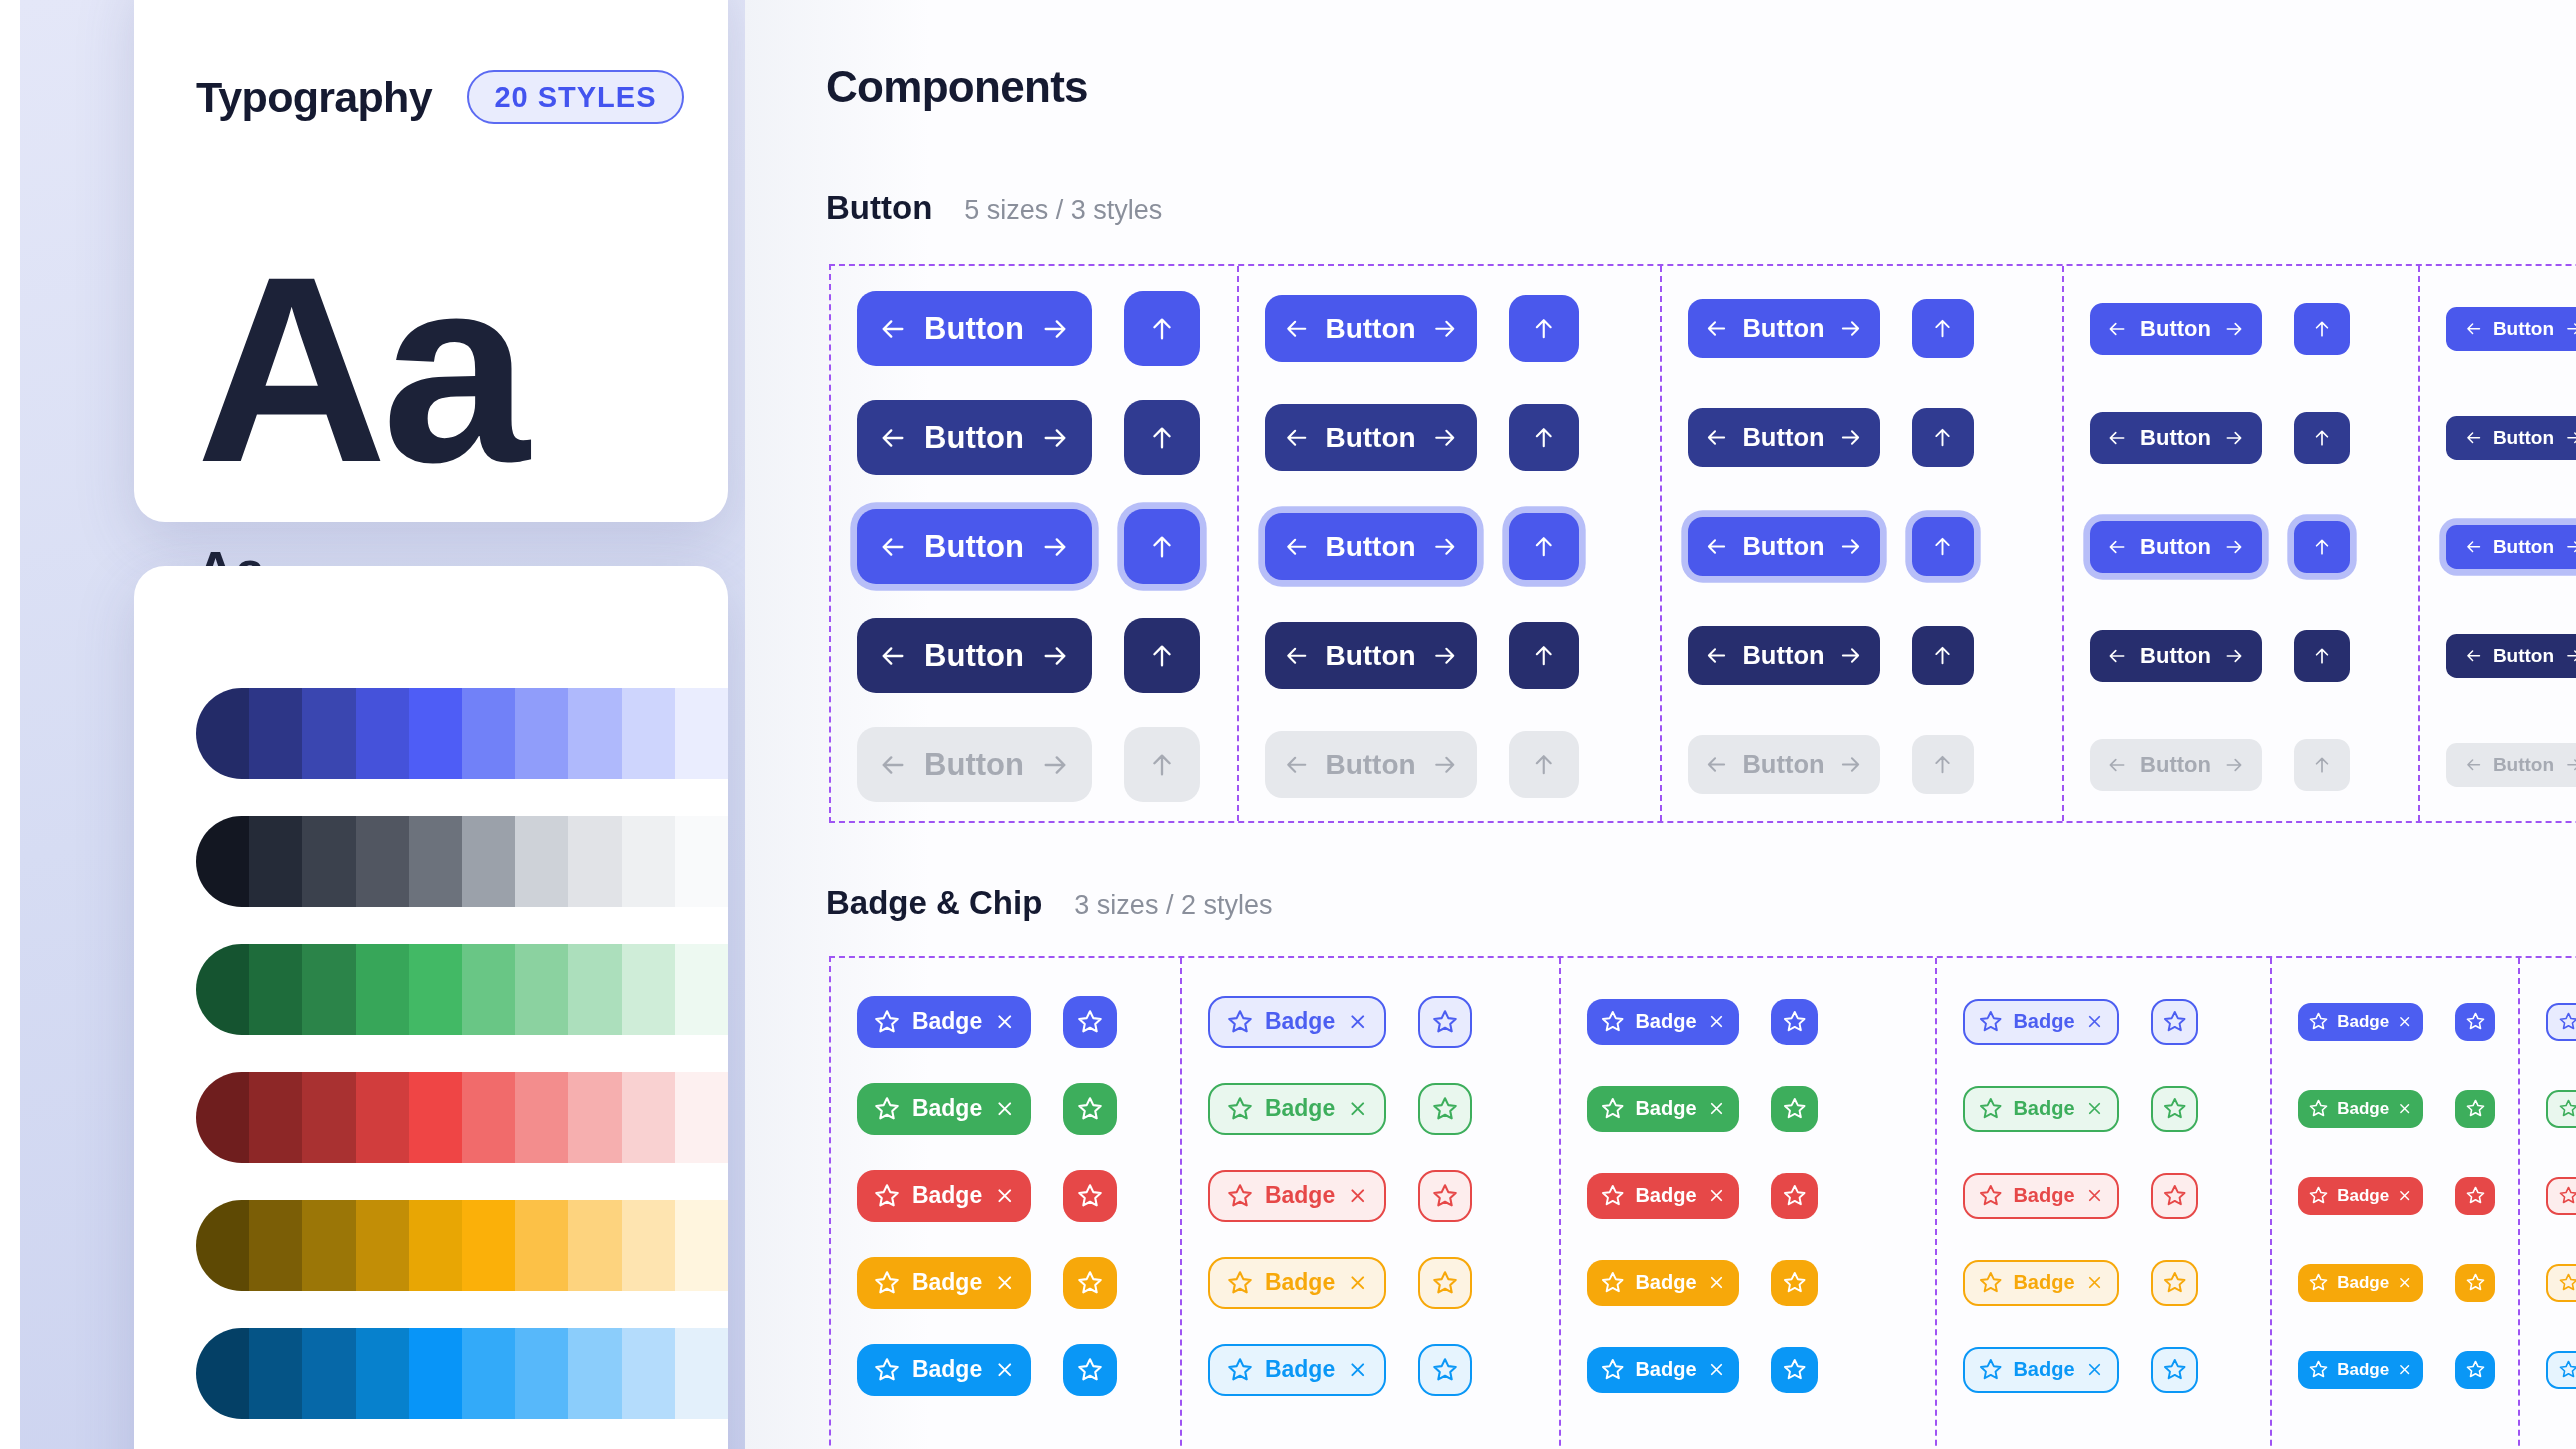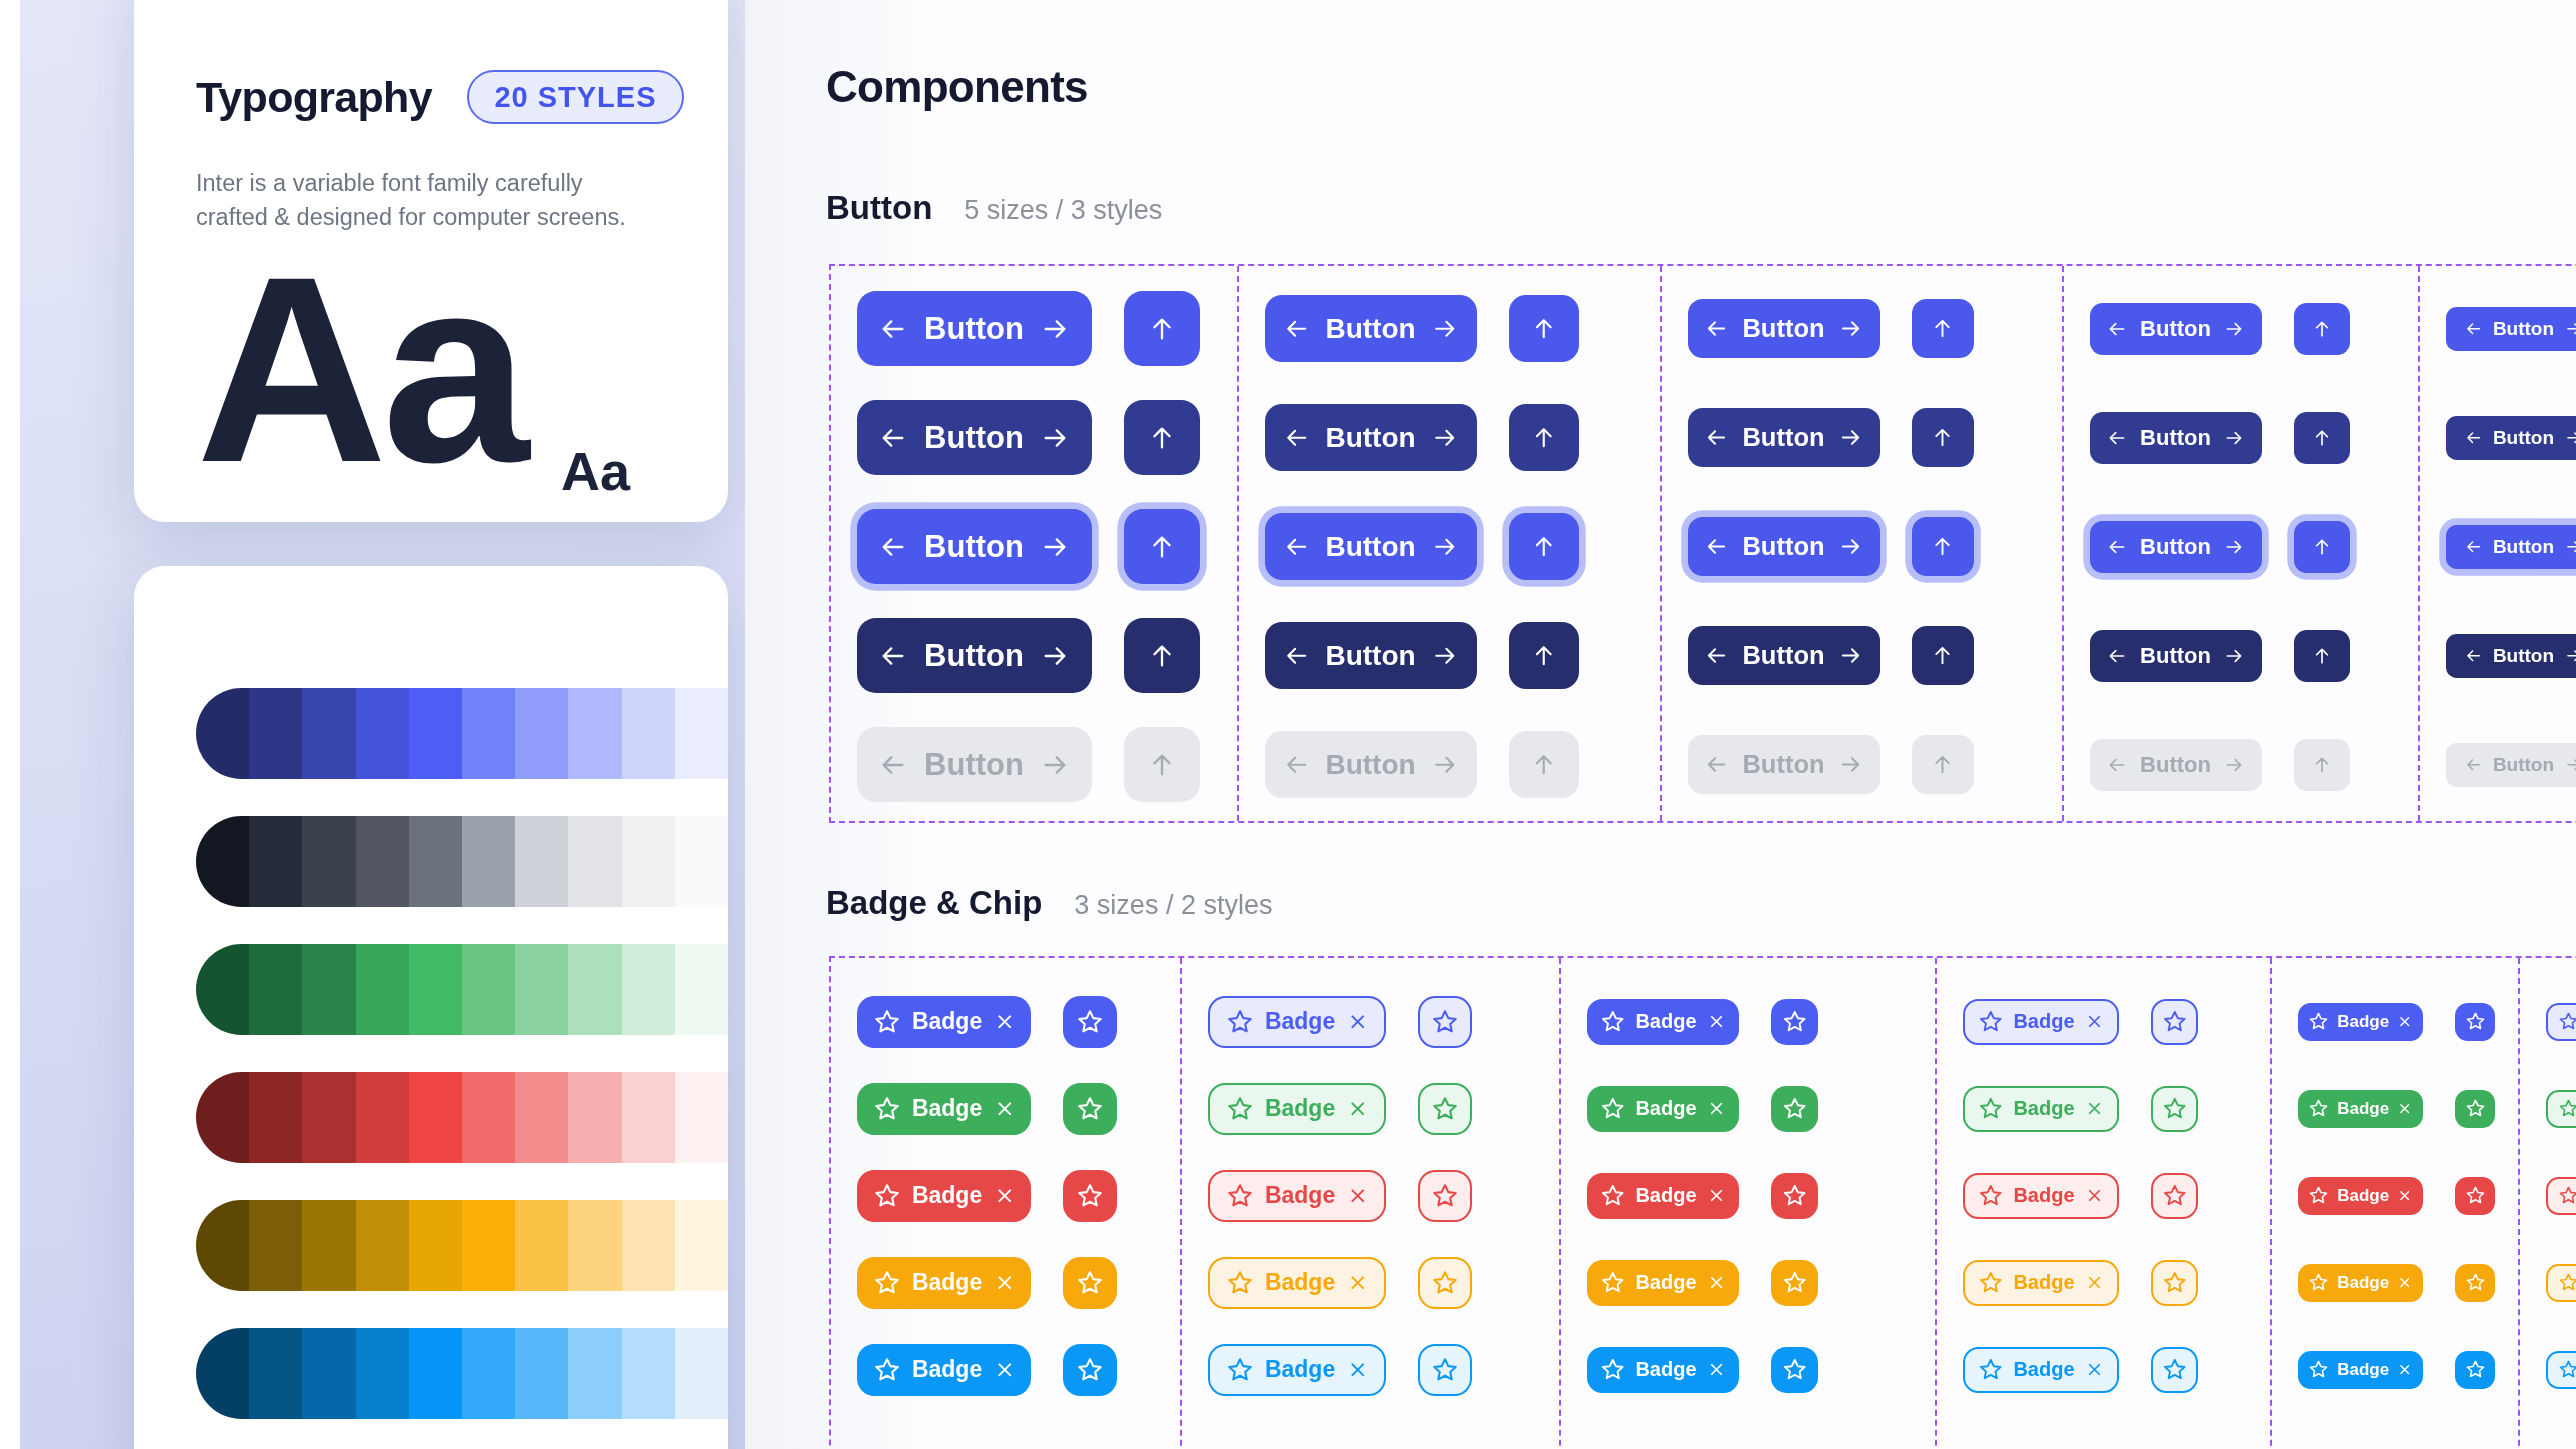--- a/index.html
+++ b/index.html
@@ -12,21 +12,21 @@
   .card { position:absolute; background:#ffffff; border-radius:31px;
     box-shadow:0 20px 60px rgba(70,80,140,.18); }
   .typography-card { left:114px; top:-37px; width:594px; height:559px; padding:107px 62px 0 62px; }
   .colors-card { left:114px; top:566px; width:594px; height:1006px; padding:67px 0 0 62px; overflow:hidden; }
   .card-head { display:flex; align-items:center; gap:35px; }
   .card-title { font-size:43px; font-weight:700; color:#151a31; letter-spacing:-0.7px; }
   .pill { display:inline-flex; align-items:center; justify-content:center; height:54px; padding:0 25.5px;
     border:2px solid #5b6af2; border-radius:670px; background:#e9ecfd; color:#4354ef;
     font-size:29px; font-weight:700; letter-spacing:1px; white-space:nowrap; }
   .desc { margin-top:42px; width:456px; font-size:23.5px; line-height:34px; color:#6e7582; }
-  .specimen { position:absolute; left:62px; top:274px; display:flex; align-items:flex-end; gap:37px; color:#1c2238; }
+  .specimen { position:absolute; left:62px; top:274px; display:flex; align-items:flex-start; gap:37px; color:#1c2238;flex-direction:column; }
   .aa-large { font-size:265px; line-height:1; font-weight:600; letter-spacing:-5.4px; }
   .aa-small { font-size:54px; font-weight:700; }
   .strips { margin-top:55px; width:532px; }
   .strip { display:flex; width:532px; height:91px; margin-bottom:37px;
     border-radius:47px 0 0 47px; overflow:hidden; }
   .swatch { flex:1; }
 
   
   .panel { position:absolute; left:725px; top:0; width:1851px; height:1449px;
     background:linear-gradient(90deg,#f1f3f8 0%,#fdfdff 10%); }
@@ -58,21 +58,20 @@
 </head>
 <body>
 
 <div class="canvas">
 
   <section class="card typography-card">
     <div class="card-head">
       <h2 class="card-title">Typography</h2>
       <span class="pill">20 STYLES</span>
     </div>
-    <p class="desc">Inter is a variable font family carefully crafted &amp; designed for computer screens.</p>
     <div class="specimen">
       <span class="aa-large">Aa</span>
       <span class="aa-small">Aa</span>
     </div>
   </section>
 
   <section class="card colors-card">
     <div class="strips" id="palette-strips">
         <div class="strip">
           <div class="swatch" style="background: rgb(35, 43, 104);"></div>

